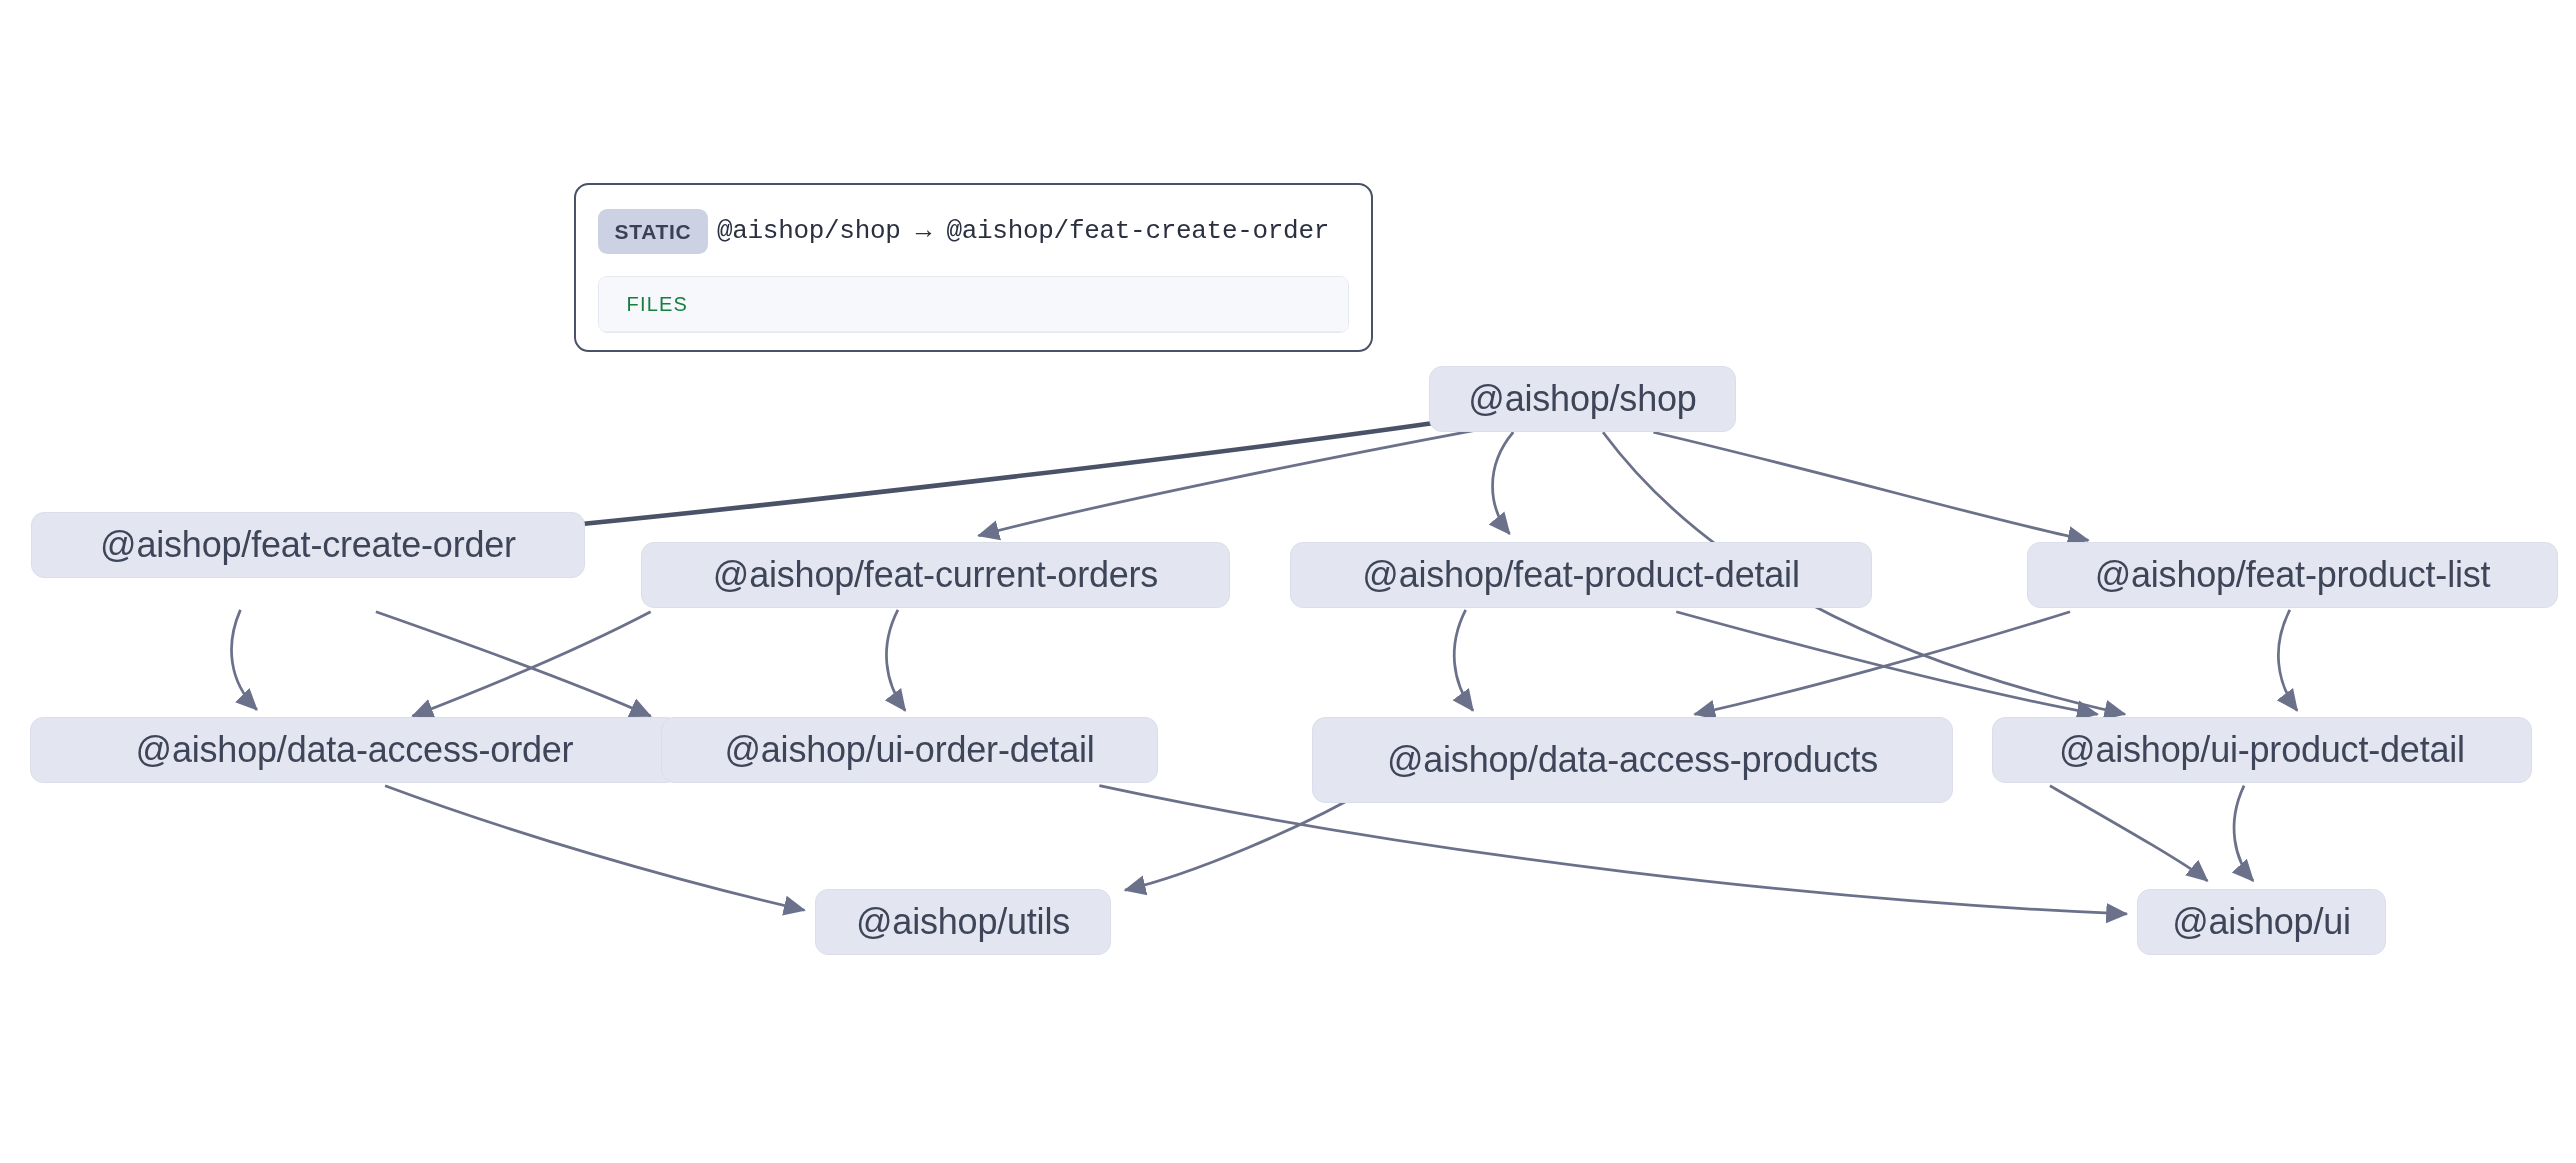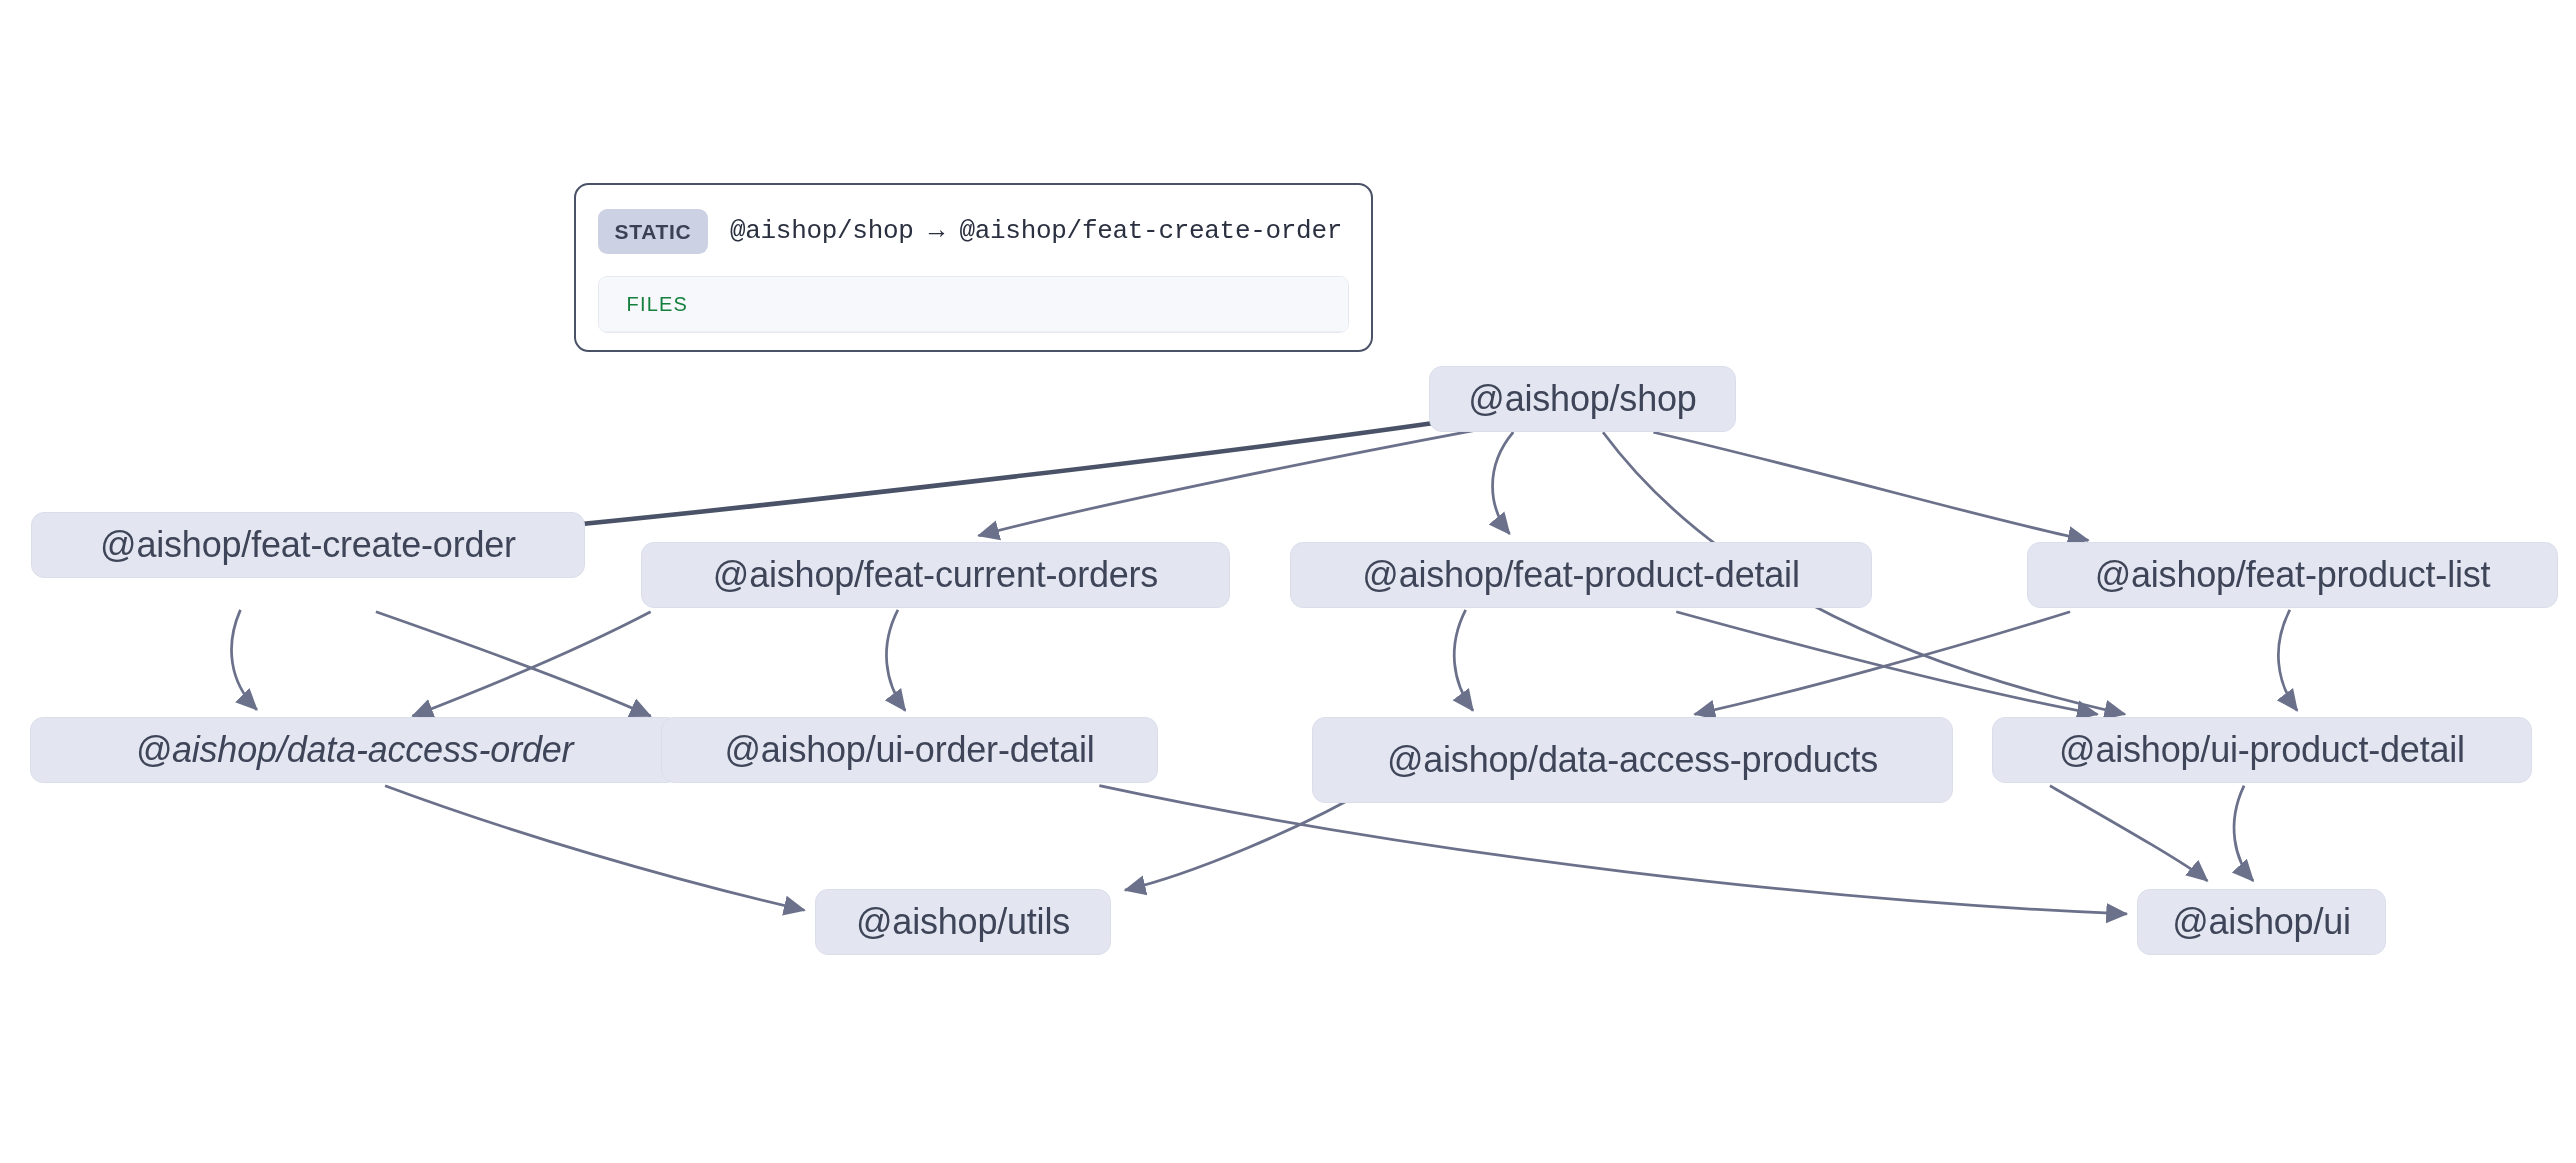--- a/index.html
+++ b/index.html
@@ -58,21 +58,21 @@
     box-sizing: border-box;
     background: #ffffff;
     border: 2.7px solid #4a5268;
     border-radius: 14.7px;
     padding: 20px 22px 16.5px 22px;
     z-index: 30;
   }
   .tt-head {
     display: flex;
     align-items: center;
-    gap: 22px;
+    gap: 9px;
     padding: 3.7px 0 9.2px 0;
   }
   .tt-badge {
     background: #ccd2e3;
     color: #3b4154;
     font-size: 21px;
     font-weight: 700;
     letter-spacing: 0.7px;
     border-radius: 9.2px;
     padding: 12px 16.5px;
@@ -169,21 +169,21 @@
   </div>
   <div id="node-feat-current-orders" class="graph-node" style="left: 641px; top: 542px; width: 589px; height: 66px; text-align: right;">
     <span class="node-label">@aishop/feat-current-orders</span>
   </div>
   <div id="node-feat-product-detail" class="graph-node" style="left: 1290px; top: 542px; width: 582px; height: 66px;">
     <span class="node-label">@aishop/feat-product-detail</span>
   </div>
   <div id="node-feat-product-list" class="graph-node" style="left: 2027px; top: 542px; width: 531px; height: 66px;">
     <span class="node-label">@aishop/feat-product-list</span>
   </div>
-  <div id="node-data-access-order" class="graph-node" style="left: 30px; top: 717px; width: 649px; height: 66px; font-style: italic;">
+  <div id="node-data-access-order" class="graph-node" style="left: 30px; top: 717px; width: 649px; height: 66px;">
     <span class="node-label">@aishop/data-access-order</span>
   </div>
   <div id="node-ui-order-detail" class="graph-node" style="left: 661px; top: 717px; width: 497px; height: 66px; text-align: right;">
     <span class="node-label">@aishop/ui-order-detail</span>
   </div>
   <div id="node-data-access-products" class="graph-node" style="left: 1312px; top: 717px; width: 641px; height: 86px;">
     <span class="node-label">@aishop/data-access-products</span>
   </div>
   <div id="node-ui-product-detail" class="graph-node" style="left: 1992px; top: 717px; width: 540px; height: 66px;">
     <span class="node-label">@aishop/ui-product-detail</span>

